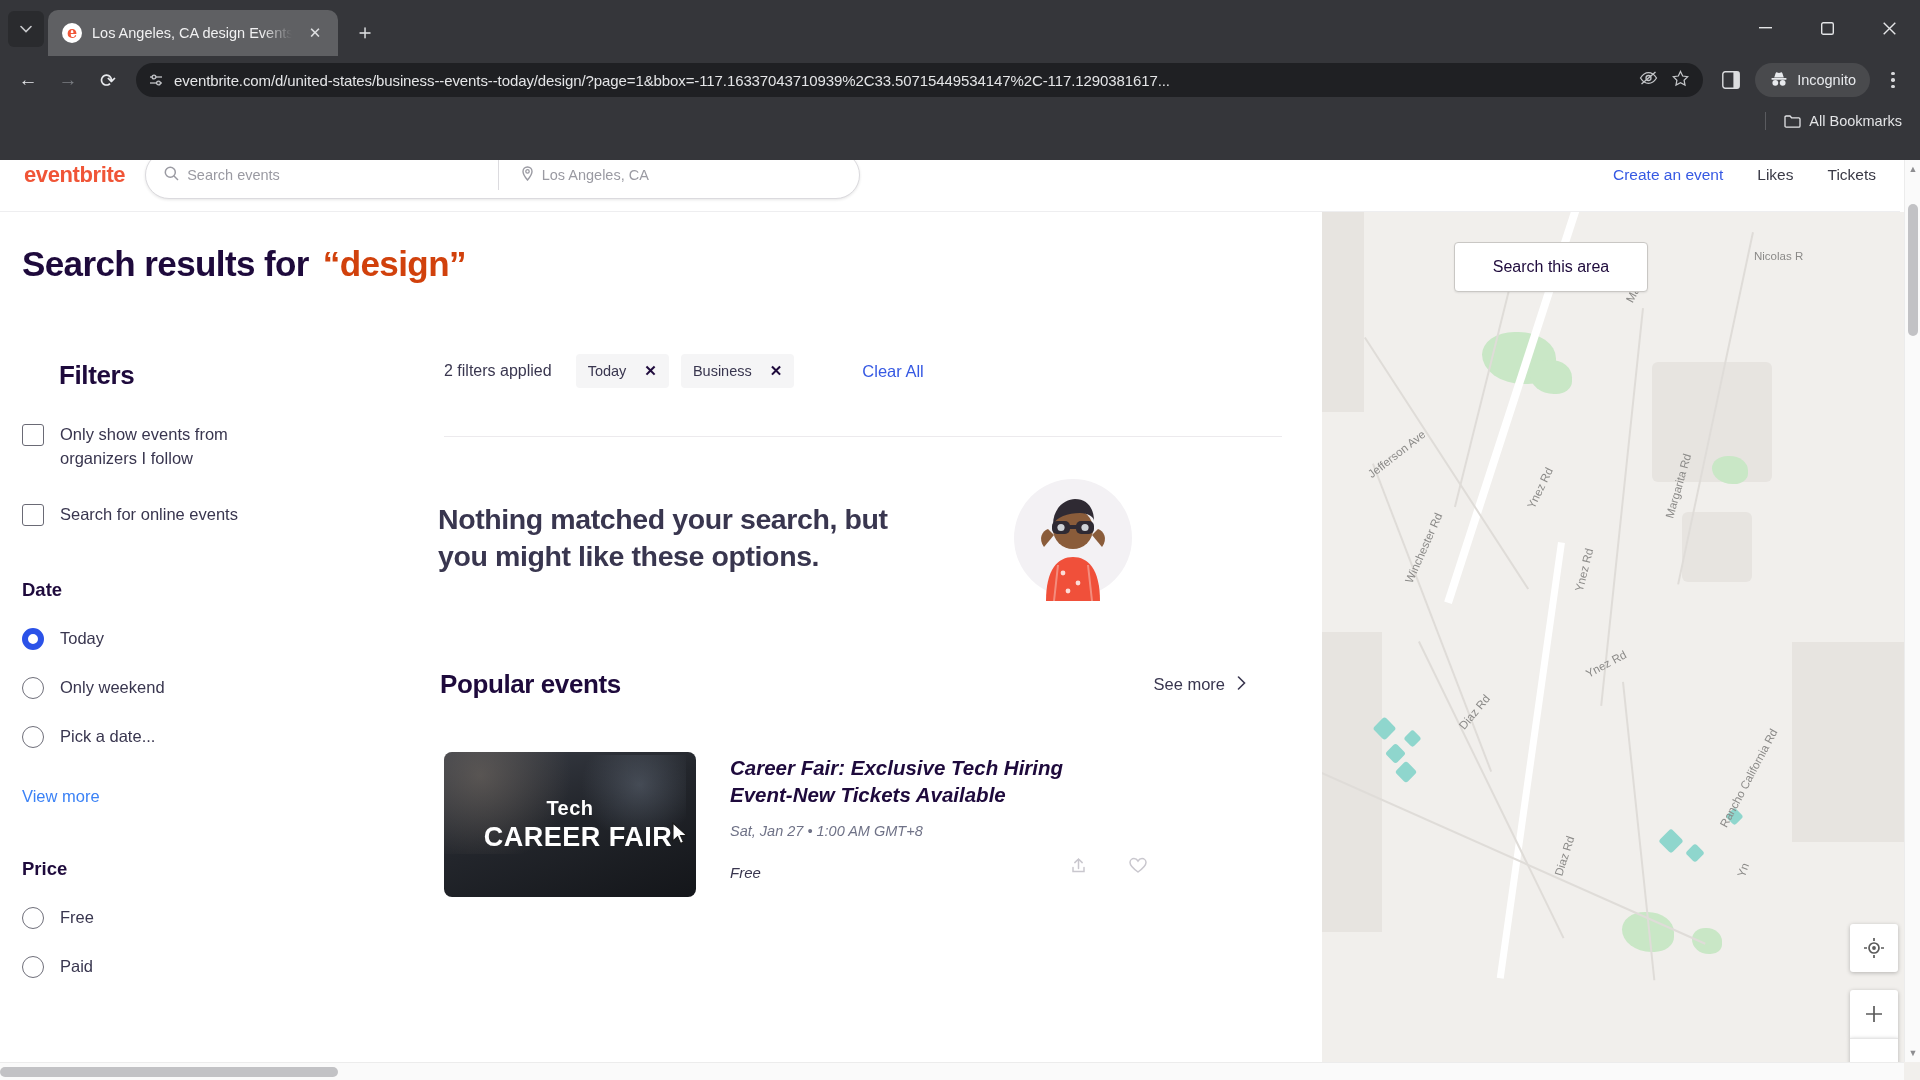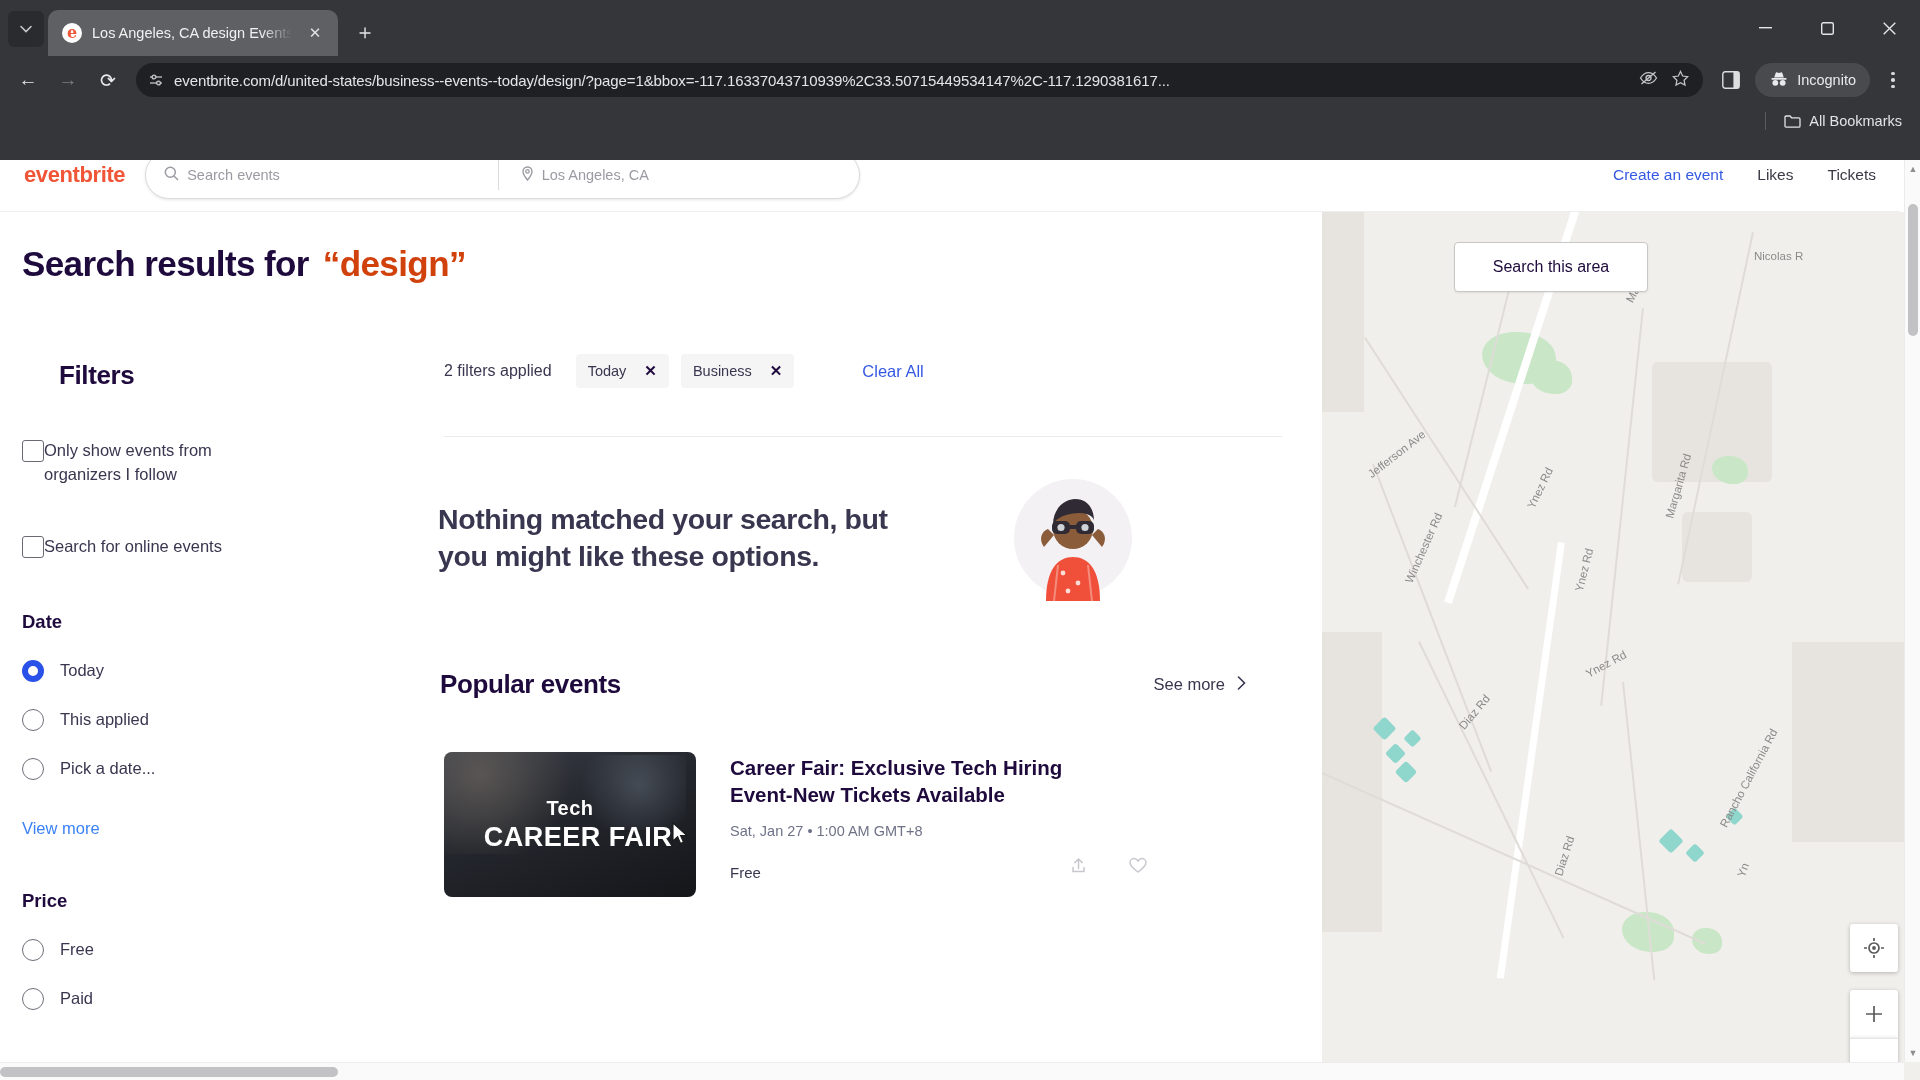--- a/index.html
+++ b/index.html
@@ -129,21 +129,21 @@
   .page-title {
     font-size: 35px; font-weight: 800; color: #1e0a3c; letter-spacing: -0.6px;
     padding: 32px 0 0 22px; display: flex; align-items: baseline; gap: 14px;
   }
   .page-title .q { color: #d1410c; }
 
   .res-body { display: flex; padding-top: 14px; }
   .sidebar { width: 410px; flex: 0 0 410px; padding-left: 22px; }
   .filters-h { font-size: 26px; font-weight: 800; color: #1e0a3c; letter-spacing: -0.4px; margin-top: 62px; margin-left: 37px; }
 
-  .check-row { display: flex; align-items: flex-start; margin-top: 48px; }
+  .check-row { display: flex; align-items: flex-start; gap: 16px; margin-top: 32px; }
   .check-row:first-of-type { margin-top: 48px; }
   .checkbox {
     width: 22px; height: 22px; border: 1.6px solid #6a6a75; border-radius: 3px;
     background: #fff; flex: 0 0 auto; margin-top: 1px;
   }
   .check-label { font-size: 16.5px; color: #39364f; line-height: 1.45; max-width: 240px; }
 
   .group-h { font-size: 18.5px; font-weight: 700; color: #1e0a3c; margin-top: 52px; }
   .radio-row { display: flex; align-items: center; gap: 16px; margin-top: 27px; }
   .radio {
@@ -191,21 +191,21 @@
   .ev-thumb .glow {
     position: absolute; left: -10%; top: -20%; width: 70%; height: 90%;
     background: radial-gradient(circle at 35% 40%, rgba(120,110,100,.55), rgba(0,0,0,0) 65%);
   }
   .ev-thumb .glow2 {
     position: absolute; right: 4%; top: 2%; width: 46%; height: 52%;
     background: radial-gradient(circle at 60% 40%, rgba(110,120,135,.45), rgba(0,0,0,0) 70%);
   }
   .ev-thumb .t1 { color: #fff; font-size: 20px; font-weight: 700; letter-spacing: .5px; position: relative; }
   .ev-thumb .t2 { color: #fff; font-size: 27px; font-weight: 800; letter-spacing: .5px; position: relative; margin-top: 2px; margin-left: 16px; }
-  .ev-info { padding-top: 2px; flex: 1 1 auto; }
+  .ev-info { padding-top: 2px; flex: 1 1 auto; font-style: italic; }
   .ev-title { font-size: 20.5px; font-weight: 700; color: #1e0a3c; line-height: 1.33; max-width: 400px; }
   .ev-date { font-size: 14.5px; color: #6f7287; margin-top: 14px; }
   .ev-price { font-size: 15px; color: #39364f; margin-top: 25px; }
   .ev-actions { display: flex; gap: 42px; margin-top: -24px; margin-left: 340px; color: #c9c7ce; font-size: 16px; }
 
   
   .map {
     position: absolute; right: 0; top: 52px; width: 598px; bottom: 0;
     background: #f1efec; overflow: hidden;
   }
@@ -412,21 +412,21 @@
             <span class="check-label">Search for online events</span>
           </div>
 
           <div class="group-h">Date</div>
           <div class="radio-row">
             <span class="radio on"></span>
             <span class="radio-label">Today</span>
           </div>
           <div class="radio-row">
             <span class="radio"></span>
-            <span class="radio-label">This applied</span>
+            <span class="radio-label">Only weekend</span>
           </div>
           <div class="radio-row">
             <span class="radio"></span>
             <span class="radio-label">Pick a date...</span>
           </div>
           <a class="view-more">View more</a>
 
           <div class="group-h">Price</div>
           <div class="radio-row">
             <span class="radio"></span>

